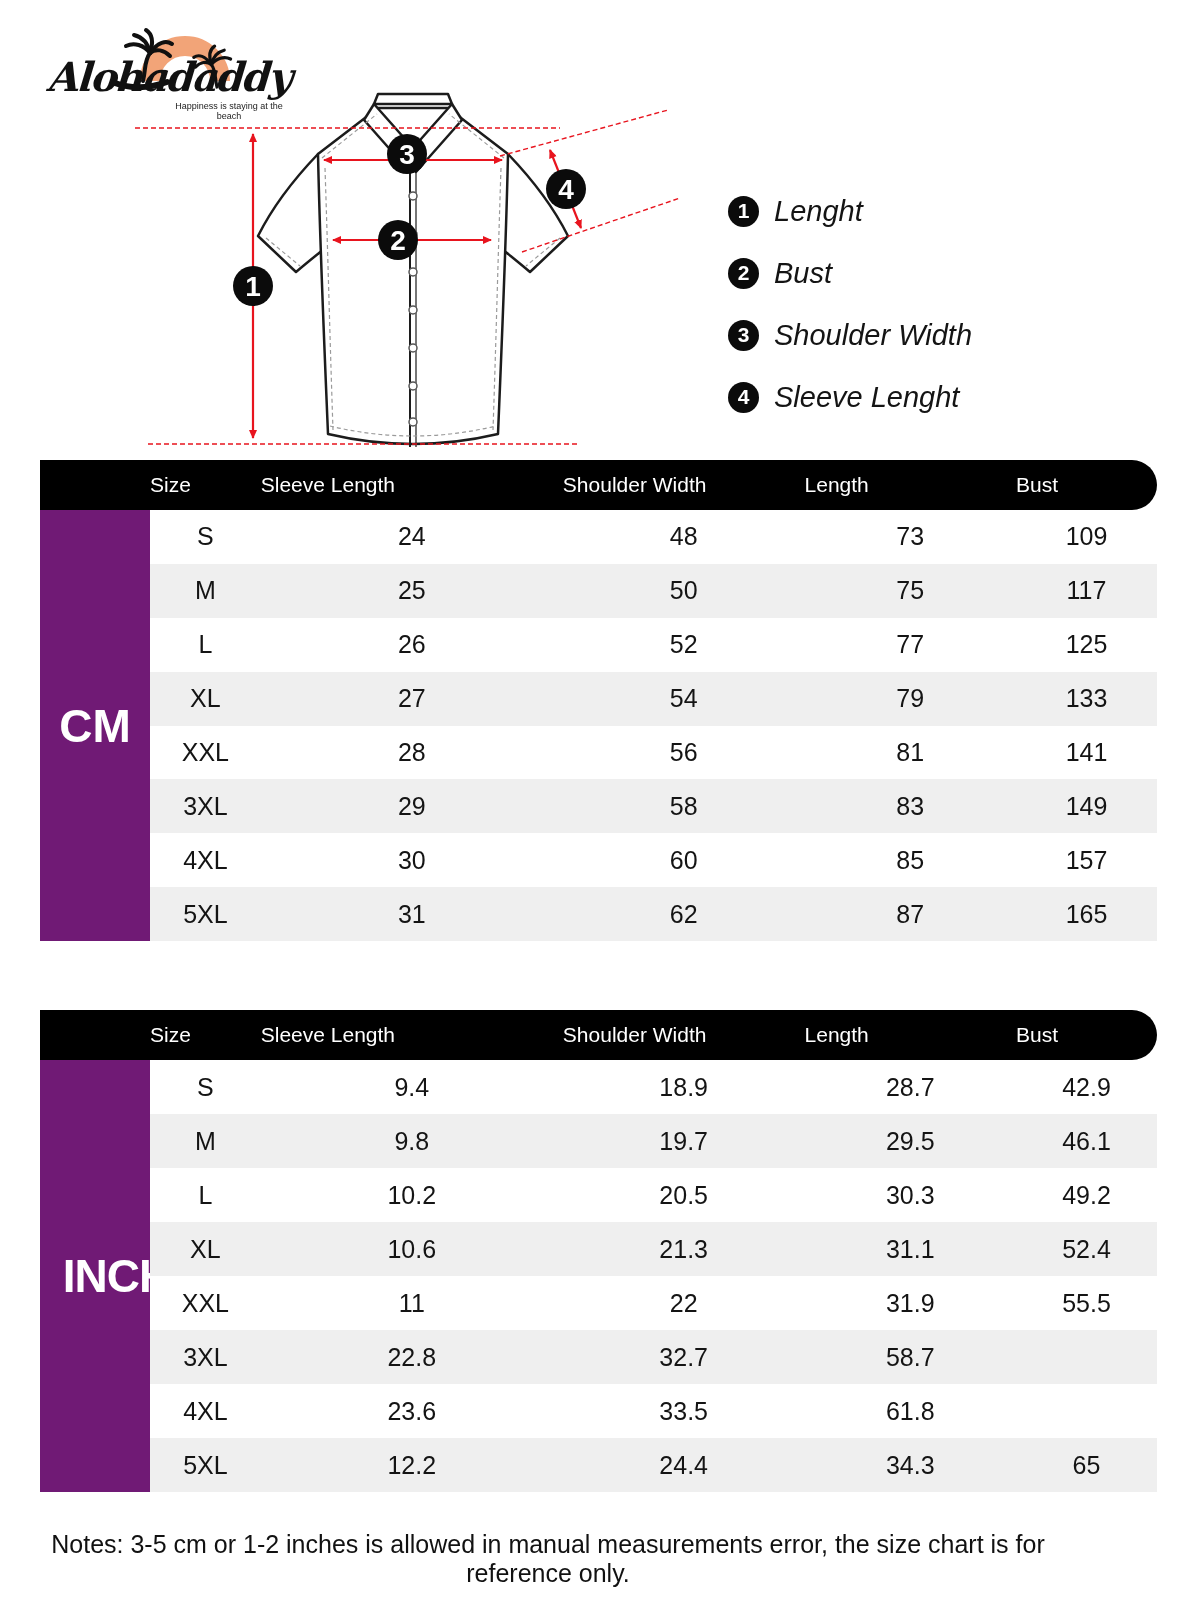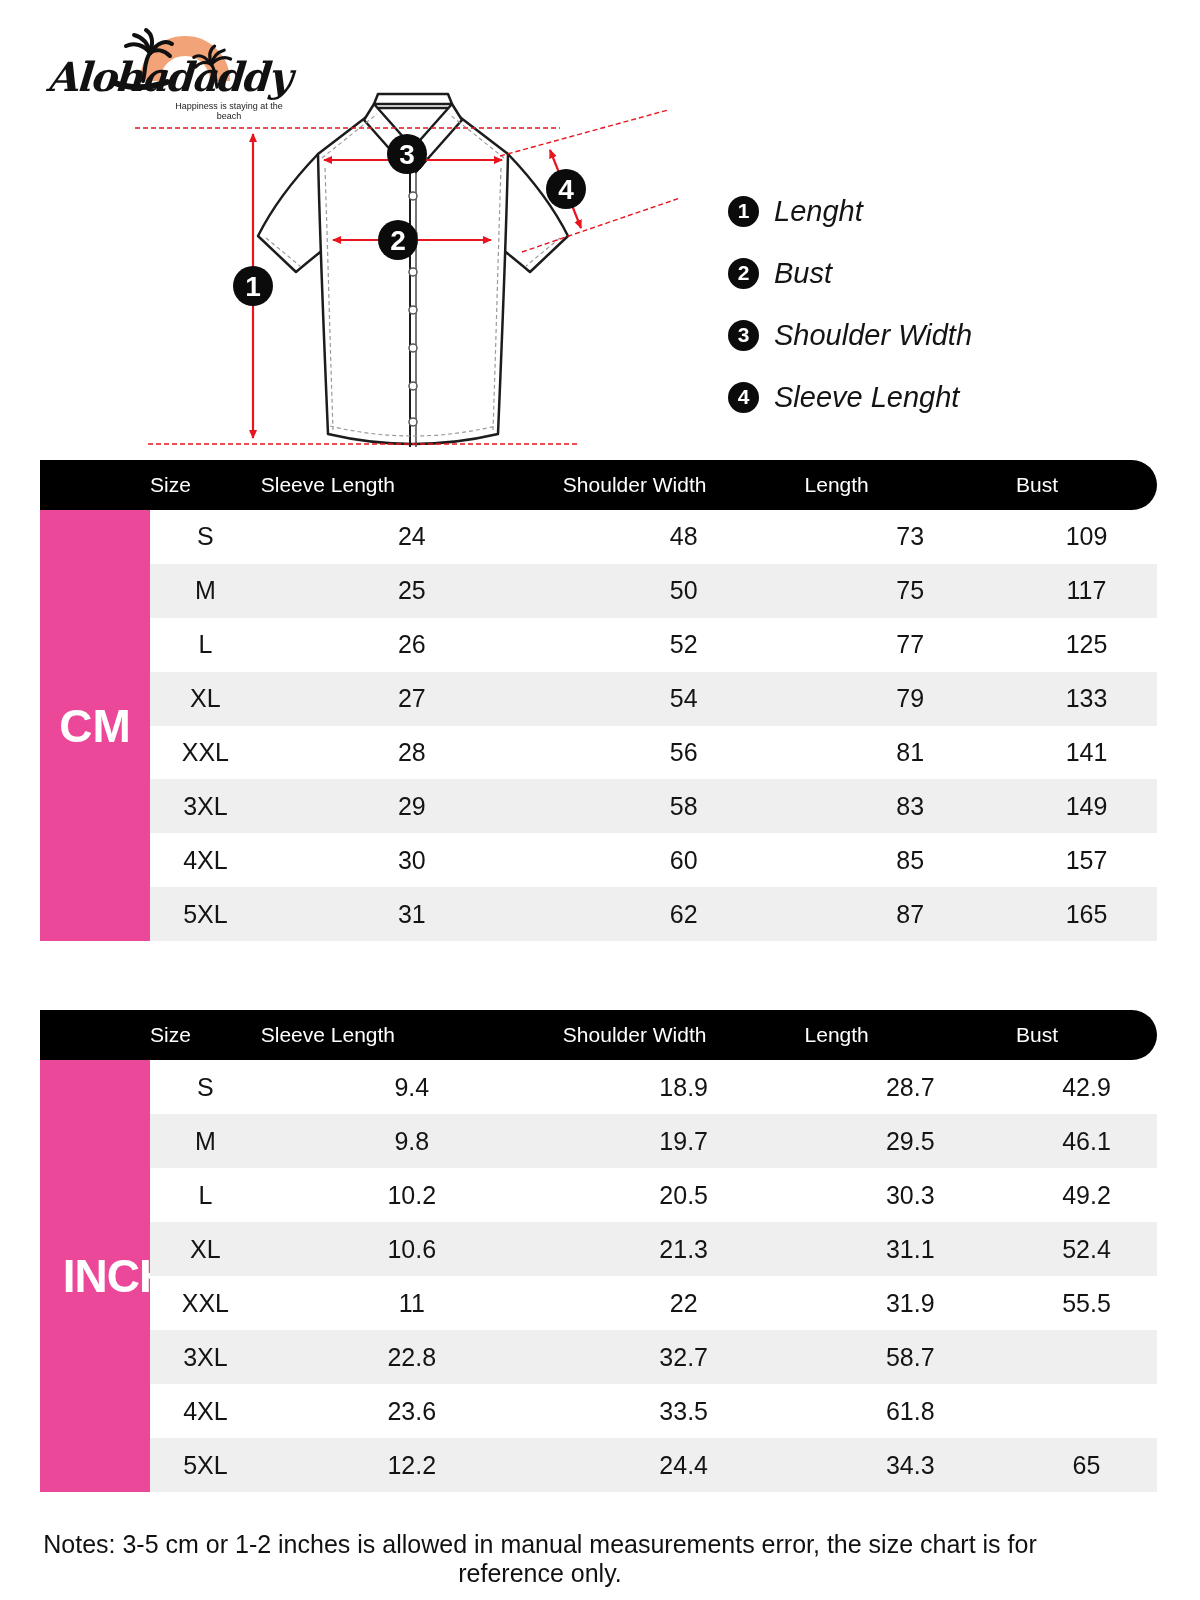--- a/index.html
+++ b/index.html
@@ -32,36 +32,36 @@
   .size-table { position:absolute; left:40px; width:1117px; }
   #cm-table { top:460px; }
   #inch-table { top:1010px; }
   .thead { height:50px; background:#000; border-radius:0 25px 25px 0; display:flex; align-items:center; }
   .hspacer { width:110px; }
   .hcells { flex:1; display:flex; align-items:center; height:100%; }
   .hcell { text-align:left; color:#fff; font-weight:normal; font-size:21px; }
   .tbody { display:flex; }
   #cm-table .tbody { height:431px; }
   #inch-table .tbody { height:432px; }
-  .unitcol { width:110px; background:#ec4899; color:#fff; display:flex; align-items:center;
+  .unitcol { width:110px; background:#701a75; color:#fff; display:flex; align-items:center;
     justify-content:center; font-weight:bold; }
   #cm-table .unitcol { font-size:46px; }
   #inch-table .unitcol { font-size:46px; letter-spacing:-1px;padding-left:44px; }
   .rows { flex:1; display:flex; flex-direction:column; }
   .trow { flex:1; display:flex; align-items:center; font-size:25px; color:#141414; background:#fff; }
   .trow.alt { background:#efefef; }
   .hcell:nth-child(1), .cell:nth-child(1) { width:11%; }
   .hcell:nth-child(2), .cell:nth-child(2) { width:30%; }
   .hcell:nth-child(3), .cell:nth-child(3) { width:24%; }
   .hcell:nth-child(4), .cell:nth-child(4) { width:21%; }
   .hcell:nth-child(5), .cell:nth-child(5) { width:14%; }
   .cell { text-align:center; }
 
   
-  #note { position:absolute; left:0; top:1530px; width:1080px; text-align:center;
+  #note { position:absolute; left:8px; top:1530px; width:1080px; text-align:center;
     font-size:25px; color:#111; }
 </style>
 </head>
 <body>
 
 <div id="page">
 
   <div id="logo">
     <svg id="logo-art" viewBox="0 0 160 80">
       <path d="M45,68 A35,35 0 0 1 115,68" fill="none" stroke="#f2a478" stroke-width="20"></path>

